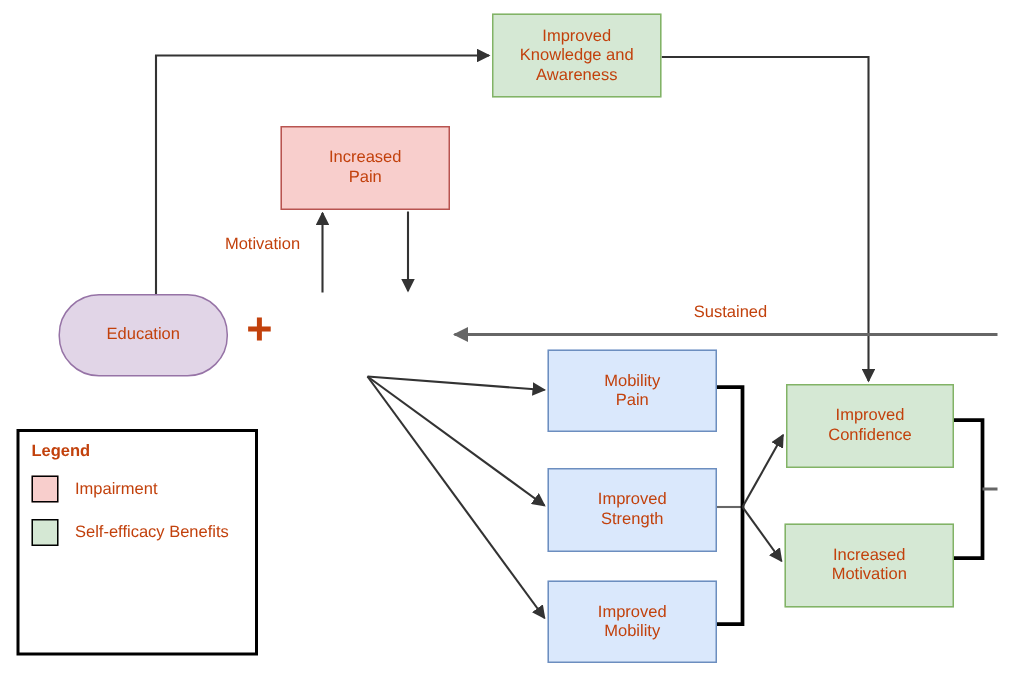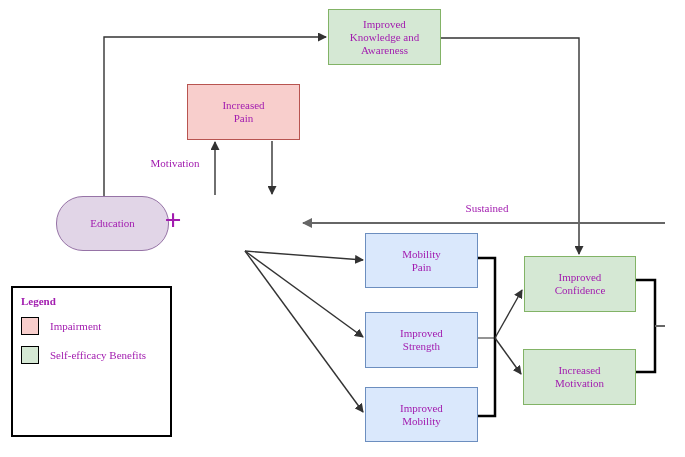--- a/index.html
+++ b/index.html
@@ -1,18 +1,18 @@
 <!DOCTYPE html>
 <html><head>
 <meta charset="utf-8">
 <style>
   html,body { margin:0; padding:0; background:#ffffff; }
   .canvas {
     position:relative; width:665px; height:457px; background:#ffffff;
-    font-family:Liberation Serif, serif; overflow:hidden; color:#a21caf;
+    font-family:Liberation Sans, sans-serif; overflow:hidden; color:#c2410c;
   }
   svg.wires { position:absolute; left:0; top:0; width:685px; height:457px; }
   .node {
     position:absolute; box-sizing:border-box; border:1px solid #000;
     display:flex; align-items:center; justify-content:center;
     text-align:center; font-size:11px; line-height:13px;
     white-space:pre-line; padding:2px;
   }
   .impairment   { background:#f8cecc; border-color:#b85450; }
   .program      { background:#e1d5e7; border-color:#9673a6; }
@@ -77,21 +77,21 @@
     <path d="M655,326 H672 V223 H303" fill="none" stroke="#666666" stroke-width="2" marker-end="url(#ag)"></path>
   </svg>
 
   <div class="node selfefficacy" style="left:328px; top:9px;  width:113px; height:56px;">Improved
 Knowledge and
 Awareness</div>
 
   <div class="node impairment" style="left:187px; top:84px; width:113px; height:56px;">Increased
 Pain</div>
 
-  <div class="node program" style="left:56px; top:196px; width:113px; height:55px;border-radius:27px;">Education</div>
+  <div class="node program" style="left:39px; top:196px; width:113px; height:55px;border-radius:27px;">Education</div>
 
 
   <div class="node wellness" style="left:365px; top:233px; width:113px; height:55px;">Mobility
 Pain</div>
 
   <div class="node wellness" style="left:365px; top:312px; width:113px; height:56px;">Improved
 Strength</div>
 
   <div class="node wellness" style="left:365px; top:387px; width:113px; height:55px;">Improved
 Mobility</div>

